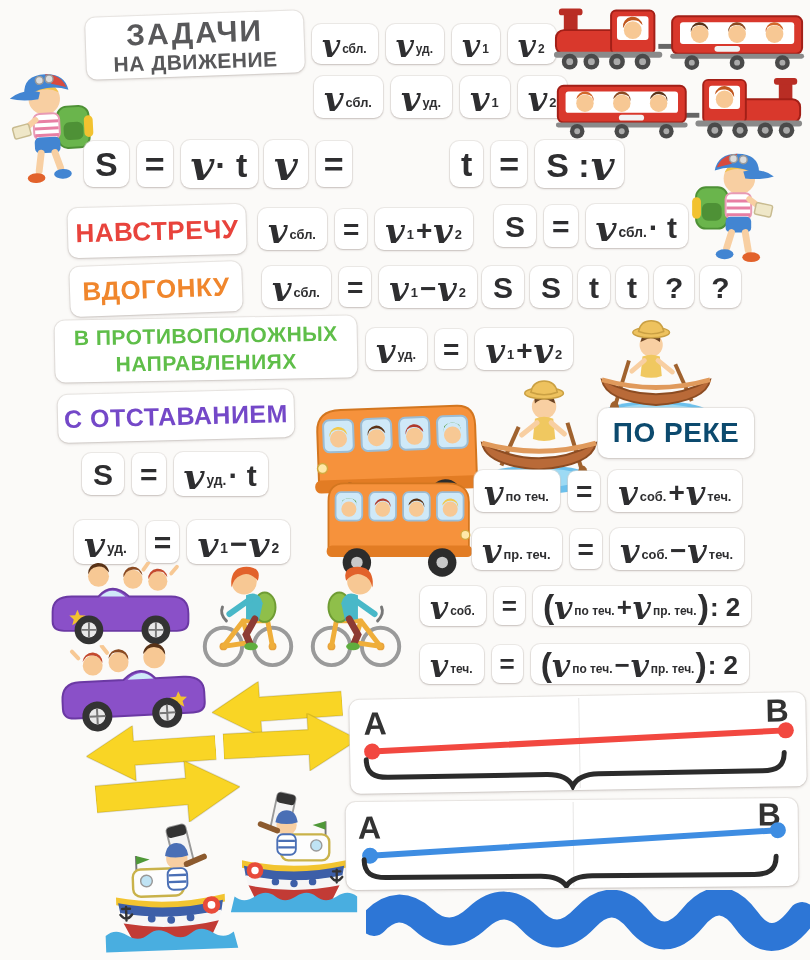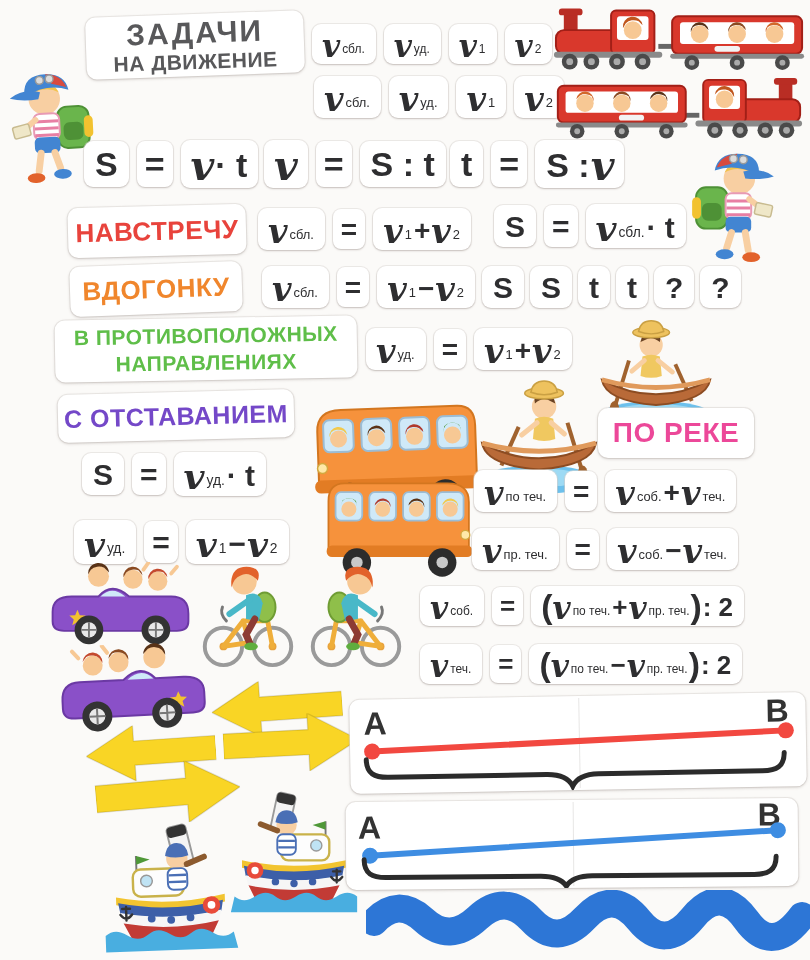--- a/index.html
+++ b/index.html
@@ -7,21 +7,21 @@
   .stage{position:relative;width:810px;height:960px;background:#fbfaf8;overflow:hidden;}
   .card{position:absolute;background:#fff;border-radius:10px;
         box-shadow:0 1px 3px rgba(150,140,135,.45),0 0 0 1px rgba(226,222,218,.55);}
   .label-card{display:flex;flex-direction:column;align-items:center;justify-content:center;
         text-align:center;font-weight:800;letter-spacing:.5px;}
   .fgroup{position:absolute;display:flex;align-items:center;gap:8px;}
   .fcard{background:#fff;border-radius:9px;padding:8px 10px 7px;display:flex;align-items:flex-end;
         box-shadow:0 1px 2px rgba(150,140,135,.45),0 0 0 1px rgba(226,222,218,.55);}
   .fcard.eq{padding:8px 7px 7px;border-radius:8px;}
   .mv{font-family:"DejaVu Serif",serif;font-style:italic;font-weight:700;font-size:1.2em;line-height:.8;transform:translateY(2px);}
-  .msub{font-family:"Liberation Sans",sans-serif;font-weight:400;font-size:.46em;line-height:1;margin:0 1px 1px 2px;white-space:nowrap;}
+  .msub{font-family:"Liberation Sans",sans-serif;font-weight:700;font-size:.46em;line-height:1;margin:0 1px 1px 2px;white-space:nowrap;}
   .mb{font-family:"Liberation Sans",sans-serif;font-weight:800;font-size:1em;line-height:.9;margin:0 1px;white-space:nowrap;}
   .mparen{font-family:"Liberation Sans",sans-serif;font-weight:800;font-size:1.3em;line-height:.75;} .fs26{font-size:26px;} .fs28{font-size:28px;} .fs30{font-size:30px;} .fs34{font-size:34px;}
   .ill{position:absolute;}
   .ill svg{width:100%;height:100%;display:block;}
   .mirror{transform:scaleX(-1);}
   .watermark{position:absolute;left:72px;top:434px;font-size:57px;font-weight:800;letter-spacing:1px;
         color:#c7c1bd;opacity:.45;white-space:nowrap;z-index:40;pointer-events:none;}
   .diagram-letter{position:absolute;font-weight:800;font-size:32px;color:#333;line-height:1;}
   .seam{position:absolute;top:2%;bottom:2%;width:1px;background:rgba(120,115,110,.18);}
 </style>
@@ -275,23 +275,20 @@
         <span class="mb">· t</span>
       </div>
     </div>
   <div class="fgroup fs34" style="left: 264px; top: 140px; color: rgb(46, 46, 48);">
       <div class="fcard">
         <span class="mv">v</span>
       </div>
       <div class="fcard eq">
         <span class="mb">=</span>
       </div>
-      <div class="fcard">
-        <span class="mb">S : t</span>
-      </div>
     </div>
   <div class="fgroup fs34" style="left: 450px; top: 140px; color: rgb(46, 46, 48);">
       <div class="fcard">
         <span class="mb">t</span>
       </div>
       <div class="fcard eq">
         <span class="mb">=</span>
       </div>
       <div class="fcard">
         <span class="mb">S : </span>
@@ -405,21 +402,21 @@
     <svg viewBox="0 0 175 135">
         <use href="#sym-bus"></use>
       </svg>
   </div>
   <div class="ill mirror" style="left:478px;top:376px;width:122px;height:122px;">
     <svg viewBox="0 0 120 120">
         <use href="#sym-rowboat"></use>
       </svg>
   </div>
   <div class="card label-card" style="left:598px;top:408px;width:156px;height:50px;font-size:28px;">
-    <span style="color: #ec4899;">ПО РЕКЕ</span>
+    <span style="color: #0c4a6e;">ПО РЕКЕ</span>
   </div>
 
   <div class="fgroup fs30" style="left: 82px; top: 452px; color: rgb(46, 46, 48);">
       <div class="fcard">
         <span class="mb">S</span>
       </div>
       <div class="fcard eq">
         <span class="mb">=</span>
       </div>
       <div class="fcard">

